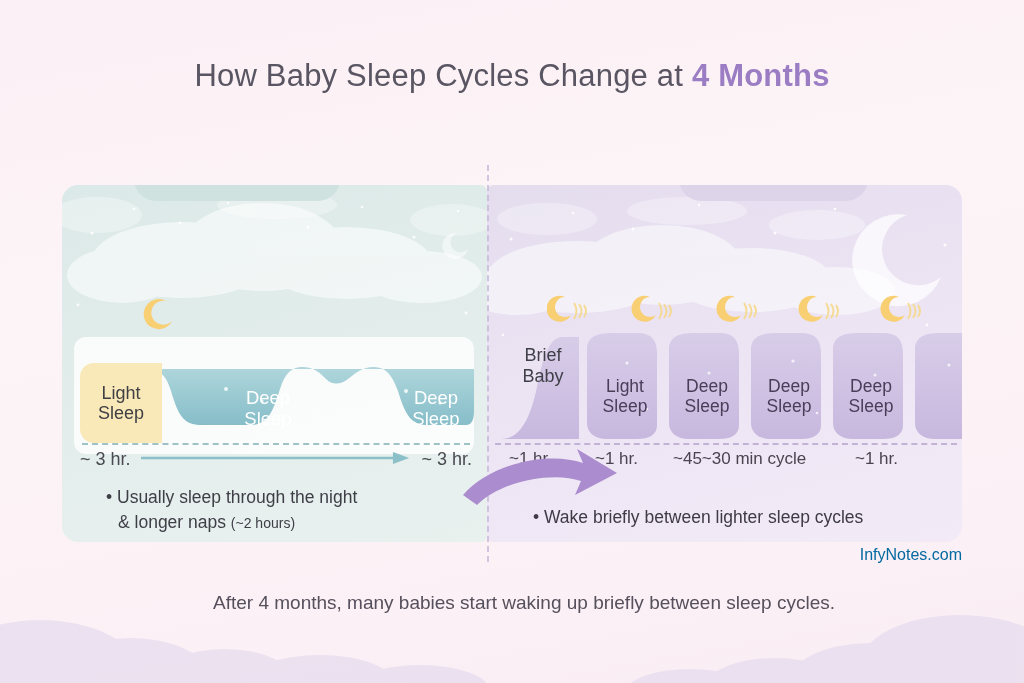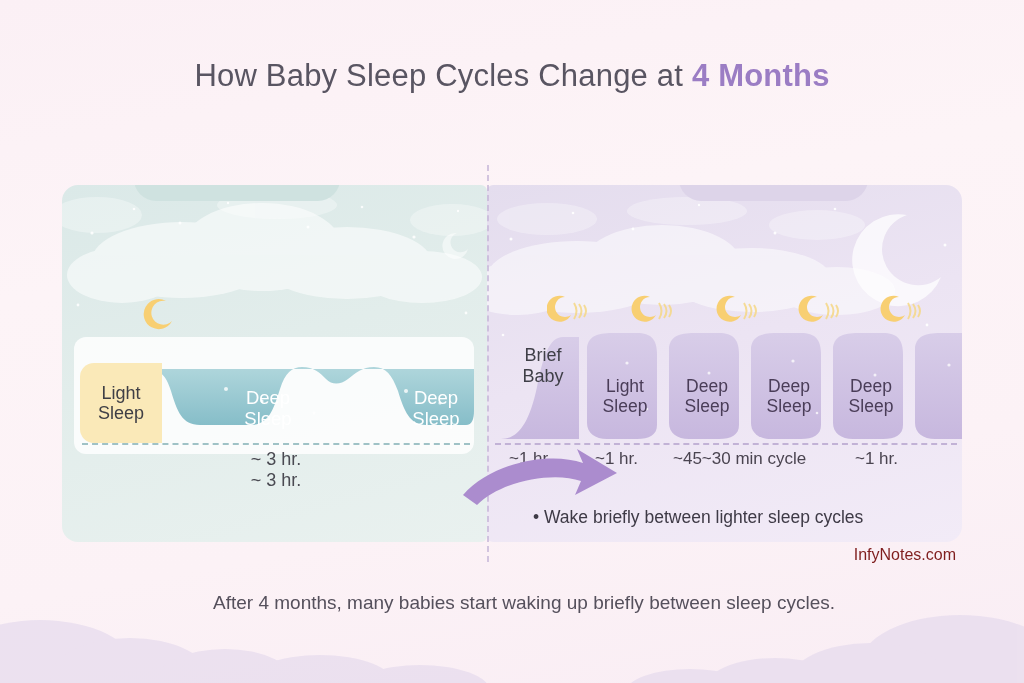--- a/index.html
+++ b/index.html
@@ -75,22 +75,22 @@
     display: flex; flex-direction: column; align-items: center; justify-content: center;
     color: #3f3f45; font-size: 18px; line-height: 1.12;
   }
 
   .baseline-left {
     position: absolute; left: 20px; top: 258px; width: 388px;
     border-top: 2px dashed #9fc2c6;
   }
   .hours-row-left {
     position: absolute; left: 18px; top: 264px; width: 392px; height: 30px;
-    display: flex; align-items: center; justify-content: space-between;
-    color: #4a4a52; font-size: 18px; flex-direction: column;
+    display: flex; align-items: flex-start; justify-content: space-between;
+    color: #4a4a52; font-size: 18px;
   }
   .hours-arrow { flex: 1; height: 18px; margin: 0 10px; }
 
   .bullet-left {
     position: absolute; left: 44px; top: 300px; width: 370px;
     color: #3e3e47; font-size: 17.5px; line-height: 1.45;
   }
   .bullet-left .small { font-size: 14px; }
 
   
@@ -120,22 +120,22 @@
   .bullet-right {
     position: absolute; left: 46px; top: 320px; width: 420px;
     color: #3e3a46; font-size: 17.5px; line-height: 1.45;
   }
 
   
   .big-arrow { position: absolute; left: 395px; top: 258px; width: 165px; height: 70px; }
 
   
   .watermark {
-    position: absolute; right: 68px; top: 546px;
-    color: #7f1d1d; font-size: 16px;
+    position: absolute; right: 62px; top: 546px;
+    color: #0369a1; font-size: 16px;
   }
   .footer {
     position: absolute; left: 12px; top: 570px; width: 1024px; text-align: center;
     color: #55505c; font-size: 19px; margin-top: 22px;
   }
 </style>
 </head>
 <body>
 
 <svg class="bottom-clouds" viewBox="0 0 1024 110">
@@ -236,20 +236,26 @@
 
     <div class="hours-row-left">
       <span>~ 3 hr.</span>
       <svg class="hours-arrow" viewBox="0 0 200 18" preserveAspectRatio="none">
         <line x1="0" y1="9" x2="188" y2="9" stroke="#8cc0c8" stroke-width="2.4"></line>
         <path d="M186 3 L198 9 L186 15 Z" fill="#8cc0c8"></path>
       </svg>
       <span>~ 3 hr.</span>
     </div>
 
+    <div class="bullet-left">
+      <div>• Usually sleep through the night</div>
+      <div style="padding-left:12px;">
+        <span>&amp; longer naps </span><span class="small">(~2 hours)</span>
+      </div>
+    </div>
   </div>
 
   <div class="panel panel-right">
     <svg class="panel-bg" viewBox="0 0 475 357" preserveAspectRatio="none">
       <path d="M420 30 a46 46 0 1 0 34 62 a36 36 0 1 1 -34 -62z" fill="#ffffff" opacity="0.72"></path>
       <g fill="#ffffff" opacity="0.52">
         <ellipse cx="90" cy="92" rx="90" ry="36"></ellipse>
         <ellipse cx="175" cy="80" rx="80" ry="40"></ellipse>
         <ellipse cx="265" cy="95" rx="80" ry="32"></ellipse>
         <ellipse cx="30" cy="104" rx="55" ry="26"></ellipse>

